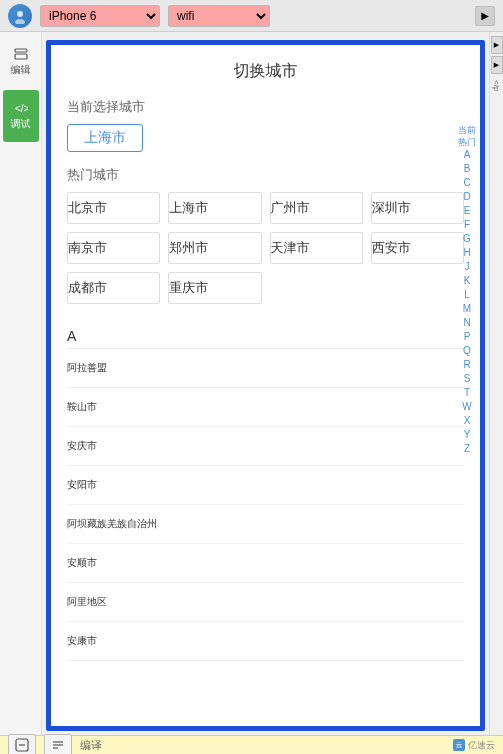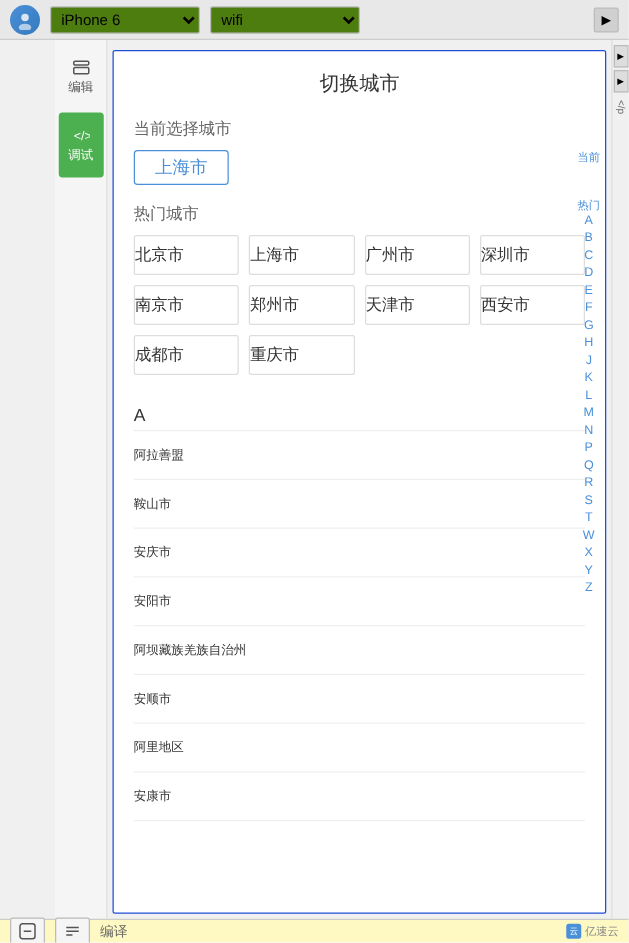--- a/index.html
+++ b/index.html
@@ -25,28 +25,28 @@
     }
     .avatar-inner {
       width: 100%; height: 100%;
       background: linear-gradient(135deg, #4a90d9 0%, #357abd 100%);
       display: flex; align-items: center; justify-content: center;
       color: white; font-size: 10px;
     }
     .device-select, .wifi-select {
       height: 22px;
       border: 1px solid #bbb;
-      background: #4d7c0f;
+      background: #fca5a5;
       font-size: 12px;
       padding: 0 4px;
       border-radius: 2px;
       cursor: pointer;
     }
     .device-select { width: 120px; }
-    .wifi-select { width: 120px; }
+    .wifi-select { width: 102px; }
     .top-bar-right {
       margin-left: auto;
       display: flex;
       align-items: center;
     }
     .top-bar-btn {
       width: 20px; height: 20px;
       background: #d0d0d0;
       border: 1px solid #bbb;
       font-size: 10px;
@@ -65,21 +65,20 @@
     
     .left-sidebar {
       width: 42px;
       background: #f5f5f5;
       border-right: 1px solid #ddd;
       display: flex;
       flex-direction: column;
       align-items: center;
       padding-top: 4px;
       flex-shrink: 0;
-      margin-left: 44px;
     }
     .sidebar-item {
       width: 36px;
       height: 52px;
       display: flex;
       flex-direction: column;
       align-items: center;
       justify-content: center;
       cursor: pointer;
       font-size: 10px;
@@ -126,21 +125,21 @@
       display: flex;
       flex-direction: column;
       overflow: hidden;
     }
 
     
     .phone-frame {
       flex: 1;
       margin: 8px 4px 4px 4px;
       background: white;
-      border: 1px solid #1d4ed8;
+      border: 5px solid #1d4ed8;
       border-radius: 2px;
       display: flex;
       flex-direction: column;
       overflow: hidden;
       position: relative;
     }
 
     
     .city-page {
       padding: 16px;
@@ -340,21 +339,21 @@
             <div class="city-list-item">阿坝藏族羌族自治州</div>
             <div class="city-list-item">安顺市</div>
             <div class="city-list-item">阿里地区</div>
             <div class="city-list-item">安康市</div>
           </div>
       </div>
 
       <div class="alpha-index">
 
       <div class="alpha-index-item" style="font-size: 9px; line-height: 1.3;">当前</div>
-          <div class="alpha-index-item" style="font-size: 9px; line-height: 1.3; margin-top: 26px;">热门</div>
+          <div class="alpha-index-item" style="font-size: 9px; line-height: 1.3;">热门</div>
           <div class="alpha-index-item">A</div>
           <div class="alpha-index-item">B</div>
           <div class="alpha-index-item">C</div>
           <div class="alpha-index-item">D</div>
           <div class="alpha-index-item">E</div>
           <div class="alpha-index-item">F</div>
           <div class="alpha-index-item">G</div>
           <div class="alpha-index-item">H</div>
           <div class="alpha-index-item">J</div>
           <div class="alpha-index-item">K</div>

